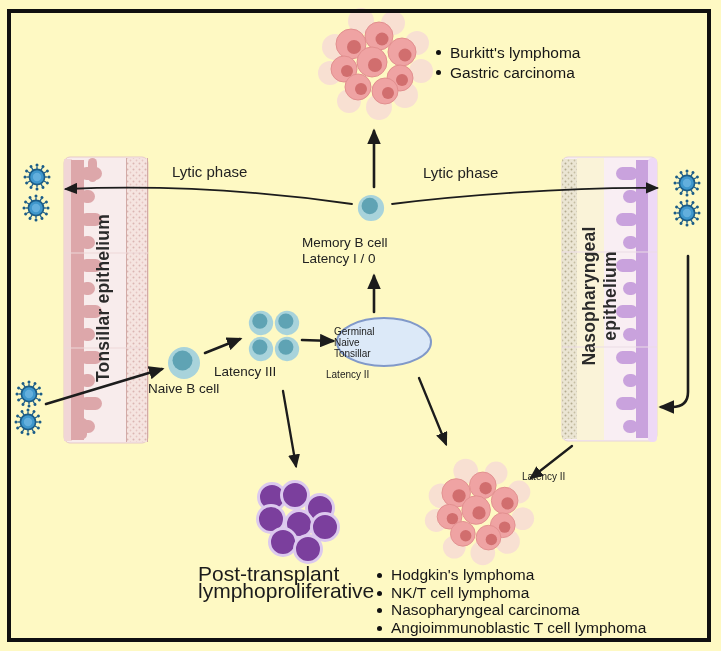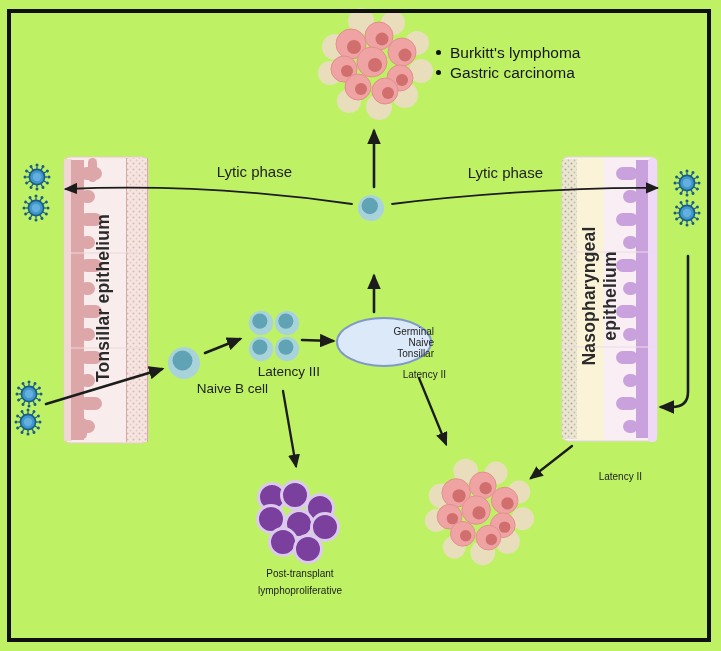--- a/index.html
+++ b/index.html
@@ -1,35 +1,35 @@
 <!DOCTYPE html>
 <html><head>
 <meta charset="utf-8">
 <style>
   html,body{margin:0;padding:0;background:#fff;}
   .canvas{
-    position:relative;width:721px;height:651px;background:#bef264;
+    position:relative;width:721px;height:651px;background:#fef9c3;
     font-family:"Liberation Sans",sans-serif;overflow:hidden;color:#1e1e1e;
   }
   .art{position:absolute;left:0;top:0;}
-  .lbl{position:absolute;text-align:right;color:#222;line-height:1.15;}
+  .lbl{position:absolute;text-align:left;color:#222;line-height:1.15;}
   .lbl.small{font-size:13.5px;}
   .lbl.mid{font-size:10px;}
   .lbl.lytic{font-size:15px;}
   .lbl.tiny{font-size:10px;line-height:11px;}
   .vlabel{
     position:absolute;text-align:center;font-size:17.5px;font-weight:600;
     color:#2a2a2a;letter-spacing:.2px;transform:rotate(-90deg);line-height:21px;
   }
   .disease-list{position:absolute;list-style:none;margin:0;padding:0;font-size:15.5px;color:#161616;}
   .disease-list li{display:flex;align-items:flex-start;}
   .disease-list.top li{line-height:19.5px;}
   .disease-list.bottom li{line-height:17.5px;}
   .dot{flex:0 0 auto;width:5px;height:5px;border-radius:50%;background:#111;margin:7px 9px 0 0;}
-  .ptld{position:absolute;left:198px;top:566px;width:204px;text-align:center;font-size:10px;line-height:16.5px;color:#1b1b1b;}
+  .ptld{position:absolute;left:198px;top:566px;width:204px;text-align:left;font-size:21px;line-height:16.5px;color:#1b1b1b;}
 </style>
 </head>
 <body>
 
 <div class="canvas">
 
   <svg class="art" width="721" height="651" viewBox="0 0 721 651">
     <defs>
       <marker id="ah" markerUnits="strokeWidth" markerWidth="6" markerHeight="5.2" refX="5" refY="2.6" orient="auto">
         <path d="M0 0 L6 2.6 L0 5.2 Z" fill="#1c1c1c"></path>
@@ -223,23 +223,27 @@
       </li>
     <li>
         <span class="dot"></span>
         <span>Gastric carcinoma</span>
       </li>
   </ul>
 
   <div class="lbl lytic" style="left:172px;top:163px;width:120px;">Lytic phase</div>
   <div class="lbl lytic" style="left:423px;top:164px;width:120px;">Lytic phase</div>
 
+  <div class="lbl small" style="left:302px;top:235px;width:140px;">
+    <div>Memory B cell</div>
+    <div>Latency I / 0</div>
+  </div>
 
   <div class="lbl small" style="left:126px;top:381px;width:120px;padding-left:22px;">Naive B cell</div>
-  <div class="lbl small" style="left:200px;top:364px;width:120px;">Latency III</div>
+  <div class="lbl small" style="left:214px;top:364px;width:120px;">Latency III</div>
 
   <div class="lbl tiny" style="left:334px;top:326px;width:100px;">
     <div>Germinal</div>
     <div>Naive</div>
     <div>Tonsillar</div>
   </div>
 
   <div class="lbl mid" style="left:326px;top:369px;width:120px;">Latency II</div>
   <div class="lbl mid" style="left:522px;top:471px;width:120px;">Latency II</div>
 
@@ -247,14 +251,32 @@
   <div class="vlabel" style="left:450px;top:275px;width:300px;height:42px;">
     <div>Nasopharyngeal</div>
     <div>epithelium</div>
   </div>
 
   <div class="ptld">
     <div>Post-transplant</div>
     <div>lymphoproliferative</div>
   </div>
 
+  <ul class="disease-list bottom" style="left:377px;top:566px;">
+    <li>
+        <span class="dot"></span>
+        <span>Hodgkin's lymphoma</span>
+      </li>
+    <li>
+        <span class="dot"></span>
+        <span>NK/T cell lymphoma</span>
+      </li>
+    <li>
+        <span class="dot"></span>
+        <span>Nasopharyngeal carcinoma</span>
+      </li>
+    <li>
+        <span class="dot"></span>
+        <span>Angioimmunoblastic T cell lymphoma</span>
+      </li>
+  </ul>
 
 </div>
 
 </body></html>

